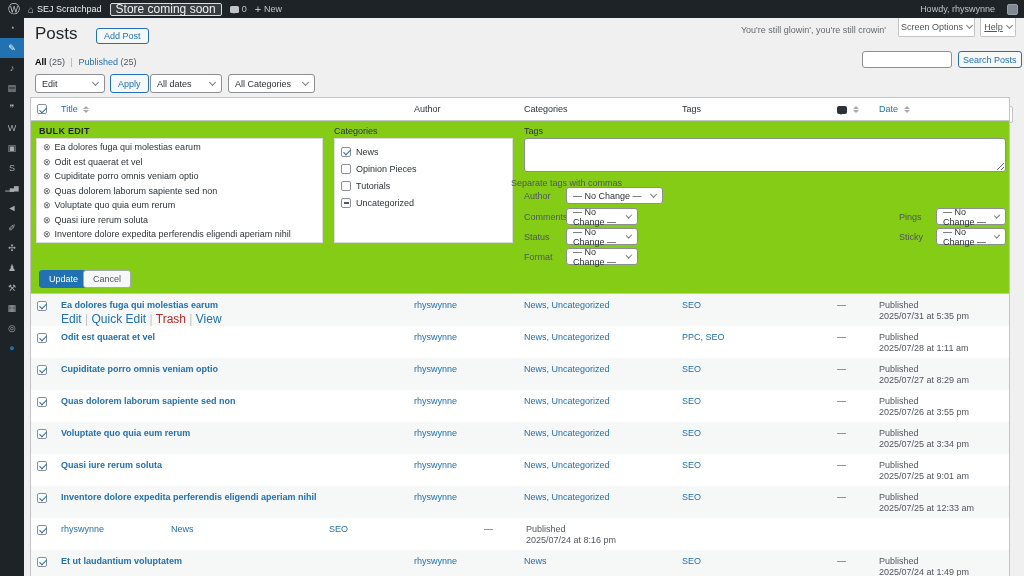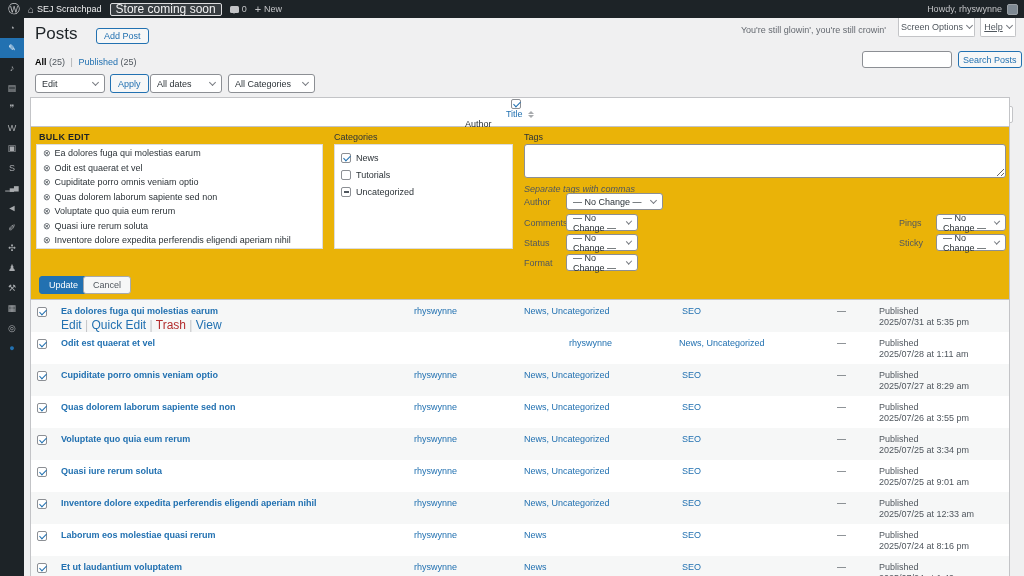--- a/index.html
+++ b/index.html
@@ -15,21 +15,21 @@
   #adminbar .site { display:flex; align-items:center; gap:3px; color:#f0f0f1; }
   #adminbar .home-ico { font-size:10px; color:#c3c4c7; }
   #adminbar .badge { border:1px solid #dcdcde; background:rgba(255,255,255,.12); color:#f0f0f1;
                      border-radius:2px; padding:1px 5px; font-size:12px; line-height:9px;text-align:right; }
   .bub { display:inline-block; width:9px; height:7px; background:#c3c4c7; border-radius:1.5px; position:relative; }
   .bub::after { content:""; position:absolute; left:2px; bottom:-3px; width:0; height:0;
                 border:2px solid transparent; border-top:3px solid #c3c4c7; }
   #adminbar .cgroup { display:flex; align-items:center; gap:3px; }
   #adminbar .newgrp { display:flex; align-items:center; gap:3px; }
   #adminbar .plus { font-size:11px; line-height:10px; }
-  #adminbar .right { position:absolute; right:6px; top:0; height:18px; display:flex; align-items:center; gap:5px; }
+  #adminbar .right { position:absolute; right:6px; top:0; height:18px; display:flex; align-items:center; gap:12px; }
   #adminbar .avatar { width:11px; height:11px; border-radius:2px; background:#7e8993; border:1px solid #9aa0a5; }
 
   
   #sidebar { position:absolute; left:0; top:18px; width:24px; height:558px; background:#1d2327; }
   .sb-item { width:24px; height:20px; display:flex; align-items:center; justify-content:center; cursor:pointer; }
   .sb-item.active { background:#2271b1; }
   .sb-ico { color:#a7aaad; font-size:9px; line-height:9px; }
   .sb-item.active .sb-ico { color:#fff; }
   .sb-ico.tiny { font-size:6px; letter-spacing:0; }
 
@@ -65,21 +65,21 @@
   .pagenav { position:absolute; top:57px; right:11px; height:18px; display:flex; align-items:center; gap:3px;margin-top:30px; }
   .pagenav .count { color:#50575e; margin-right:4px; }
   .pgbtn { width:17px; height:17px; border:1px solid #c3c4c7; border-radius:2px; background:#fff;
            display:flex; align-items:center; justify-content:center; color:#2271b1; font-size:9px; cursor:pointer; }
   .pgbtn.dis { background:#f6f7f7; color:#a7aaad; border-color:#dcdcde; cursor:default; }
   .pgcur { width:16px; height:17px; border:1px solid #8c8f94; border-radius:2px; text-align:center; font-size:9px; }
   .ofpg { color:#50575e; margin:0 2px; }
 
   
   #table { position:absolute; left:6px; top:79px; width:980px; background:#fff; border:1px solid #c3c4c7; }
-  .thead { height:29px; display:flex; align-items:center; border-bottom:1px solid #c3c4c7; background:#fff;flex-direction:column; }
+  .thead { height:23px; display:flex; align-items:center; border-bottom:1px solid #c3c4c7; background:#fff; }
   .cell { flex-shrink:0; }
   .c-cb { width:30px; padding-left:6px; }
   .c-title { flex:1 1 auto; }
   .c-author { width:110px; }
   .c-cats { width:158px; }
   .c-tags { width:155px; }
   .c-comments { width:42px; }
   .c-date { width:130px; }
   .hlbl { color:#2c3338; }
   .sort { display:inline-flex; flex-direction:column; margin-left:3px; vertical-align:middle; }
@@ -89,33 +89,33 @@
   .hbub { display:inline-block; width:10px; height:8px; background:#2c3338; border-radius:2px; position:relative; vertical-align:middle; }
   .hbub::after { content:""; position:absolute; left:2px; bottom:-3px; border:2px solid transparent; border-top:3px solid #2c3338; }
 
   .cb { display:inline-block; width:10px; height:10px; background:#fff; border:1px solid #8c8f94; border-radius:2px;
         position:relative; cursor:pointer; vertical-align:middle; }
   .cb.checked::after { content:""; position:absolute; left:2.5px; top:0.5px; width:3px; height:6px;
         border-right:1.6px solid #2271b1; border-bottom:1.6px solid #2271b1; transform:rotate(45deg); }
   .cb.ind::after { content:""; position:absolute; left:1.5px; top:3.5px; width:5.5px; height:2px; background:#50575e; }
 
   
-  #bulkedit { position:relative; height:173px; background:#eab308; border-bottom:1px solid #c3c4c7; }
+  #bulkedit { position:relative; height:173px; background:#84cc16; border-bottom:1px solid #c3c4c7; }
   .be-legend { position:absolute; left:8px; top:5px; font-weight:700; color:#1d2327; font-size:9px; letter-spacing:.3px; }
   .be-posts { position:absolute; left:5px; top:17px; width:287px; height:105px; background:#fff;
               border:1px solid #dcdcde; list-style:none; overflow:hidden; padding:1px 0; }
   .be-posts li { line-height:14.5px; padding-left:6px; color:#2c3338; display:flex; align-items:center; gap:4px; }
   .be-posts .rm { color:#50575e; font-size:9px; cursor:pointer; }
   .be-collbl { position:absolute; font-size:9px; color:#2c3338; }
   .be-cats { position:absolute; left:303px; top:17px; width:179px; height:105px; background:#fff;
              border:1px solid #dcdcde; list-style:none; padding:4px 0 0 6px; }
   .be-cats li { height:17px; display:flex; align-items:center; gap:5px; color:#2c3338; }
   .be-tags { position:absolute; left:493px; top:17px; width:482px; height:34px; border:1px solid #8c8f94;
              border-radius:3px; background:#fff; font-family:"Liberation Sans",sans-serif; font-size:9px; padding:2px 4px; }
-  .be-help { position:absolute; left:493px; top:57px; color:#50575e;font-style:italic; }
+  .be-help { position:absolute; left:480px; top:57px; color:#50575e; }
   .be-lbl { position:absolute; color:#50575e; }
   .be-sel { position:absolute; height:17px; }
   .be-btn { position:absolute; top:149px; height:18px; font-size:9px; border-radius:3px; display:flex;
             align-items:center; padding:0 9px; cursor:pointer; }
   .be-update { left:8px; background:#2271b1; border:1px solid #2271b1; color:#fff; }
   .be-cancel { left:52px; background:#f6f7f7; border:1px solid #a7aaad; color:#50575e; }
 
   
   .prow { display:flex; height:32px; background:#fff; }
   .prow.alt { background:#f6f7f7; }
@@ -319,20 +319,24 @@
             </li>
           </ul>
         <div class="be-collbl" style="left:303px;top:5px;">Categories</div>
         <ul class="be-cats">
             <li>
               <span class="cb checked"></span>
               <span>News</span>
             </li>
             <li>
               <span class="cb"></span>
+              <span>Opinion Pieces</span>
+            </li>
+            <li>
+              <span class="cb"></span>
               <span>Tutorials</span>
             </li>
             <li>
               <span class="cb ind"></span>
               <span>Uncategorized</span>
             </li>
           </ul>
         <div class="be-collbl" style="left:493px;top:5px;">Tags</div>
         <textarea class="be-tags" style=""></textarea>
         <div class="be-help">Separate tags with commas</div>
@@ -389,20 +393,21 @@
     </span>
   </div>
           <div class="prow">
     <span class="cell c-cb"><span class="cb checked"></span></span>
     <span class="cell c-title">
       <a class="rowtitle">Odit est quaerat et vel</a>
       
     </span>
     <span class="cell c-author"><a>rhyswynne</a></span>
     <span class="cell c-cats"><a>News, Uncategorized</a></span>
+    <span class="cell c-tags"><a>PPC, SEO</a></span>
     <span class="cell c-comments dash">—</span>
     <span class="cell c-date datecell">
       <span class="pub">Published</span>
       <span class="dt">2025/07/28 at 1:11 am</span>
     </span>
   </div>
           <div class="prow alt">
     <span class="cell c-cb"><span class="cb checked"></span></span>
     <span class="cell c-title">
       <a class="rowtitle">Cupiditate porro omnis veniam optio</a>
@@ -472,24 +477,20 @@
     <span class="cell c-cats"><a>News, Uncategorized</a></span>
     <span class="cell c-tags"><a>SEO</a></span>
     <span class="cell c-comments dash">—</span>
     <span class="cell c-date datecell">
       <span class="pub">Published</span>
       <span class="dt">2025/07/25 at 12:33 am</span>
     </span>
   </div>
           <div class="prow">
     <span class="cell c-cb"><span class="cb checked"></span></span>
-    <span class="cell c-title">
-      <a class="rowtitle">Laborum eos molestiae quasi rerum</a>
-      
-    </span>
     <span class="cell c-author"><a>rhyswynne</a></span>
     <span class="cell c-cats"><a>News</a></span>
     <span class="cell c-tags"><a>SEO</a></span>
     <span class="cell c-comments dash">—</span>
     <span class="cell c-date datecell">
       <span class="pub">Published</span>
       <span class="dt">2025/07/24 at 8:16 pm</span>
     </span>
   </div>
           <div class="prow alt">

